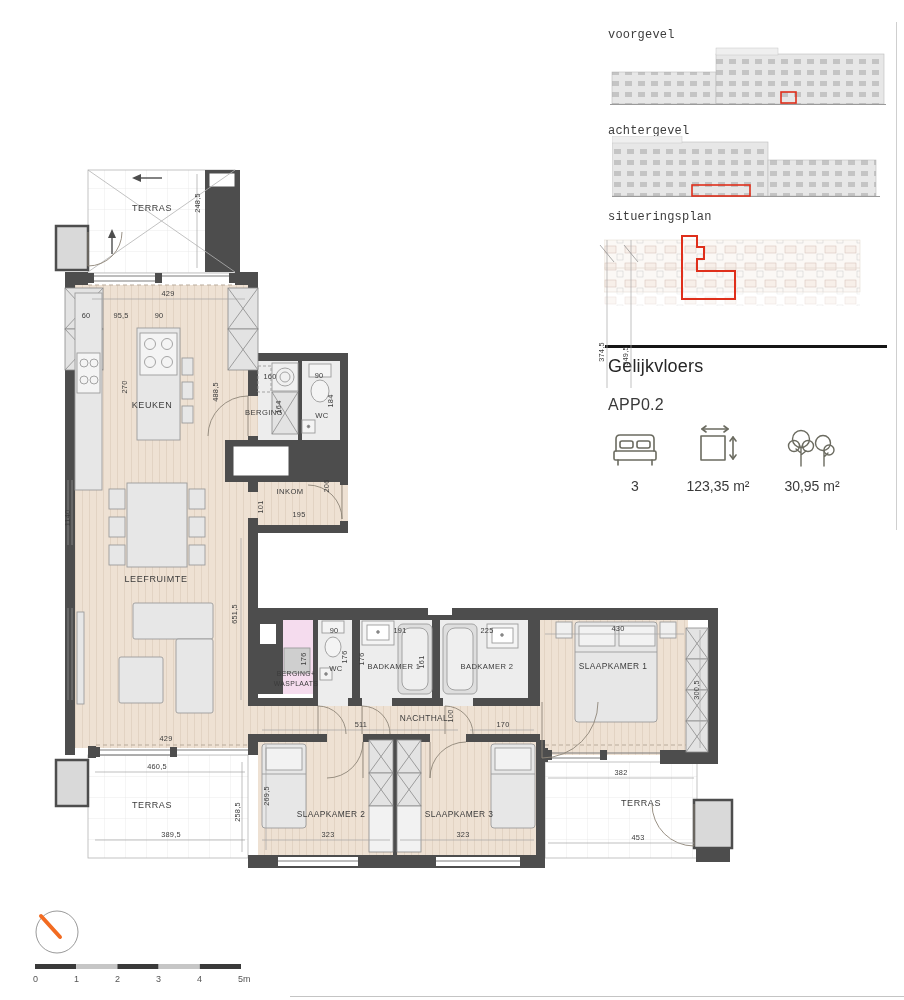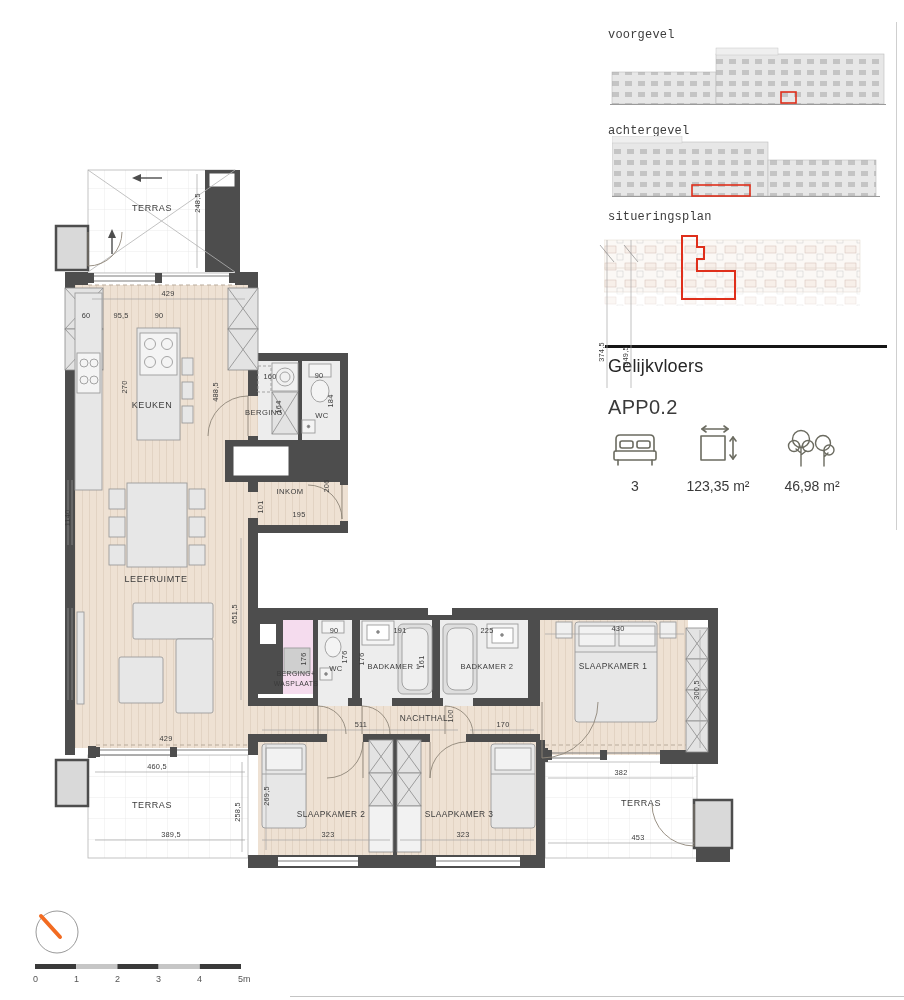--- a/index.html
+++ b/index.html
@@ -4,21 +4,21 @@
 <style>
   html,body{margin:0;padding:0;background:#ffffff;}
   body{width:904px;height:1000px;position:relative;overflow:hidden;
        font-family:"Liberation Sans", sans-serif;color:#3b3b3b;}
   .abs{position:absolute;}
   
   .panel{position:absolute;left:600px;top:24px;width:300px;height:520px;}
   .elev-label{position:absolute;left:8px;font-size:12px;color:#3c3c3c;letter-spacing:.2px;font-family:Liberation Mono, monospace;}
   .rule{position:absolute;left:5px;width:282px;border-top:3px solid #161616;}
   .floor-title{position:absolute;left:8px;font-size:18px;color:#262626;letter-spacing:.2px;}
-  .apt-id{position:absolute;left:8px;font-size:20px;color:#3a3a3a;letter-spacing:.3px;}
+  .apt-id{position:absolute;left:8px;font-size:16px;color:#3a3a3a;letter-spacing:.3px;}
   .stats{position:absolute;left:2px;top:400px;width:292px;display:flex;align-items:flex-end;}
   .stat{display:flex;flex-direction:column;align-items:center;}
   .stat .val{font-size:14px;color:#3a3a3a;margin-top:10px;white-space:nowrap;}
   .w-bed{width:66px}.w-comp{width:66px}.w-area{width:100px}.w-tree{width:88px}
   .icon-svg{stroke:#6b6b60;fill:none;stroke-width:1.6;stroke-linecap:round;stroke-linejoin:round;}
   .border-right{position:absolute;left:896px;top:22px;height:508px;border-left:1px solid #cfcfcf;}
   .border-bottom{position:absolute;left:290px;top:996px;width:614px;border-top:1px solid #c4c4c4;}
   svg text{font-family:"Liberation Sans",sans-serif;fill:#3b3b3b;}
   .room-t{font-size:9px;letter-spacing:.6px;}
   .room-s{font-size:7.6px;letter-spacing:.4px;}
@@ -103,21 +103,21 @@
     <div class="stat w-tree">
       <svg class="icon-svg" width="52" height="44" viewBox="0 0 52 44" style="stroke-width:1.4">
         <circle cx="15" cy="15" r="8.5"></circle>
           <circle cx="8" cy="22" r="5.5"></circle>
           <circle cx="22" cy="22" r="5.5"></circle>
         <path d="M15,42 V22 M15,29 L10,25 M15,31 L20,27"></path>
         <circle cx="37" cy="19" r="7.5"></circle>
           <circle cx="43" cy="26" r="5"></circle>
         <path d="M38,42 V27 M38,33 L42,29"></path>
       </svg>
-      <div class="val">46,98 m²</div>
+      <div class="val">30,95 m²</div>
     </div>
   </div>
 </div>
 
 <div class="border-right"></div>
 <div class="border-bottom"></div>
 
 <svg class="plan-svg" width="904" height="1000" viewBox="0 0 904 1000">
   <defs>
     <pattern id="wood" width="7" height="7" patternUnits="userSpaceOnUse">

